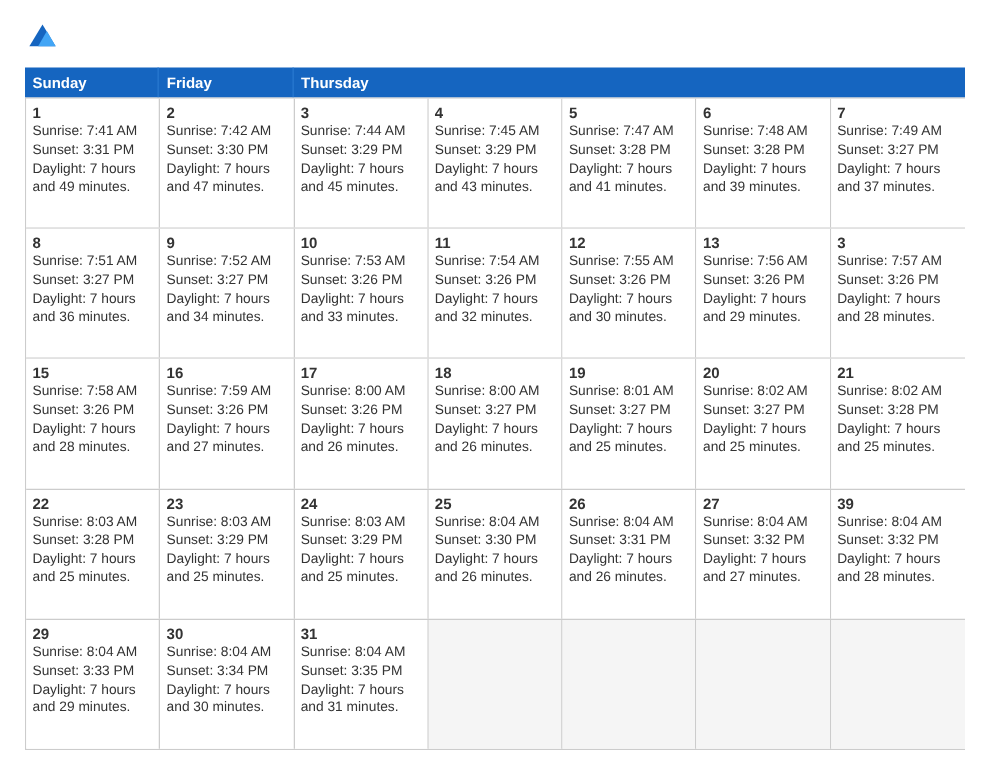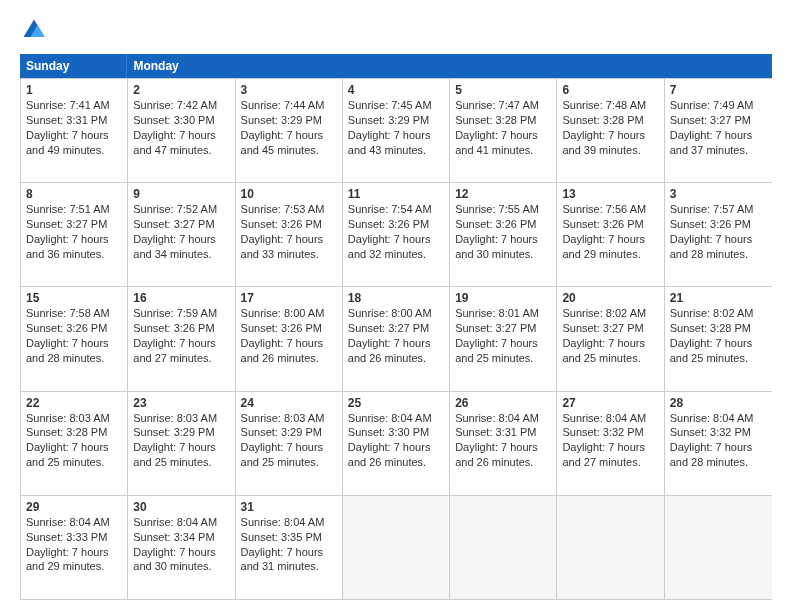--- a/index.html
+++ b/index.html
@@ -127,21 +127,22 @@
     </div>
     <div class="title-block">
       <div class="month-title"></div>
       <div class="location"></div>
     </div>
   </div>
 
   <div class="calendar">
     <div class="cal-header">
     <div class="cal-header-cell">Sunday</div>
-        <div class="cal-header-cell">Monday</div>
+        <div class="cal-header-cell">Friday</div>
+        <div class="cal-header-cell">Thursday</div>
       </div>
     <div class="cal-body">
     <div class="cal-row">
           <div class="cal-cell">
             <span class="day-num">1</span>
             <div class="cell-text">Sunrise: 7:41 AM<br>Sunset: 3:31 PM<br>Daylight: 7 hours and 49 minutes.</div>
           </div>
           <div class="cal-cell">
             <span class="day-num">2</span>
             <div class="cell-text">Sunrise: 7:42 AM<br>Sunset: 3:30 PM<br>Daylight: 7 hours and 47 minutes.</div>
@@ -246,21 +247,21 @@
           </div>
           <div class="cal-cell">
             <span class="day-num">26</span>
             <div class="cell-text">Sunrise: 8:04 AM<br>Sunset: 3:31 PM<br>Daylight: 7 hours and 26 minutes.</div>
           </div>
           <div class="cal-cell">
             <span class="day-num">27</span>
             <div class="cell-text">Sunrise: 8:04 AM<br>Sunset: 3:32 PM<br>Daylight: 7 hours and 27 minutes.</div>
           </div>
           <div class="cal-cell">
-            <span class="day-num">28</span>
+            <span class="day-num">39</span>
             <div class="cell-text">Sunrise: 8:04 AM<br>Sunset: 3:32 PM<br>Daylight: 7 hours and 28 minutes.</div>
           </div>
         </div>
         <div class="cal-row">
           <div class="cal-cell">
             <span class="day-num">29</span>
             <div class="cell-text">Sunrise: 8:04 AM<br>Sunset: 3:33 PM<br>Daylight: 7 hours and 29 minutes.</div>
           </div>
           <div class="cal-cell">
             <span class="day-num">30</span>

